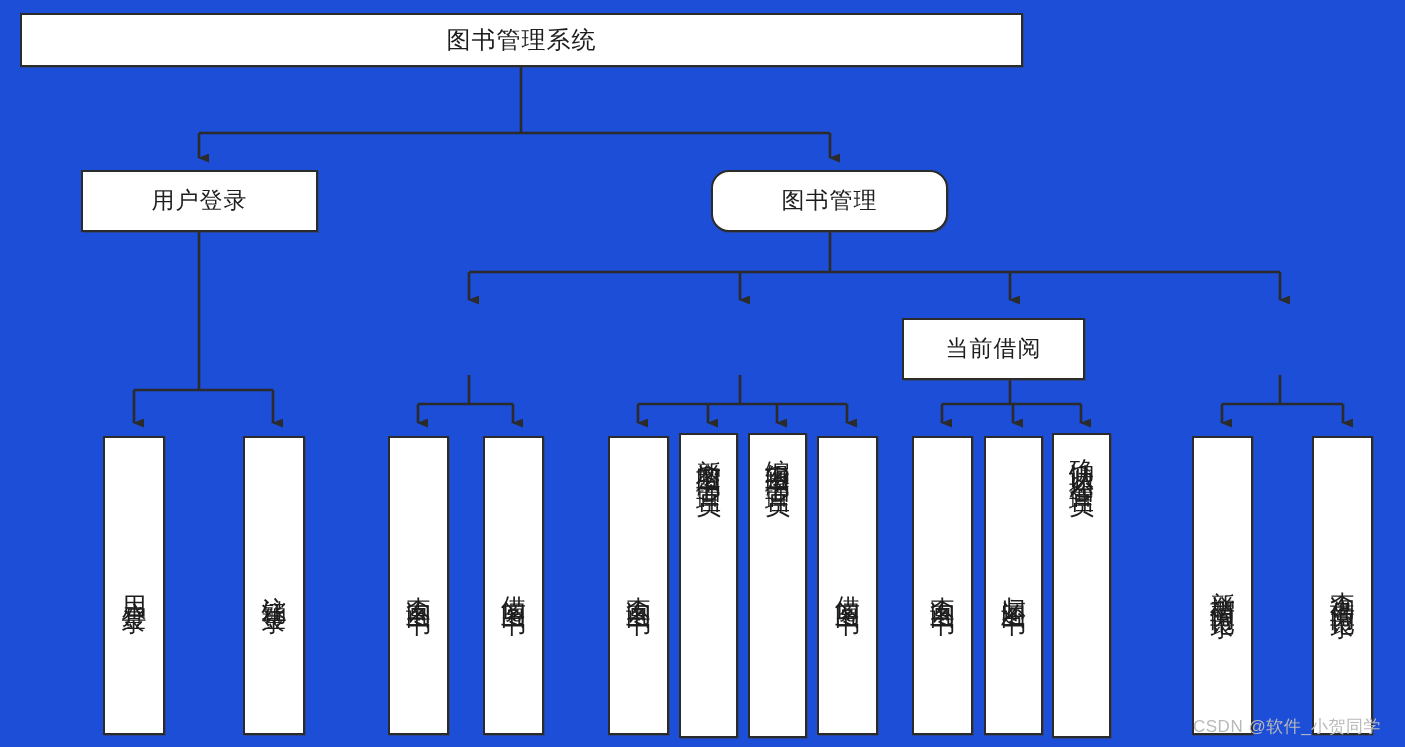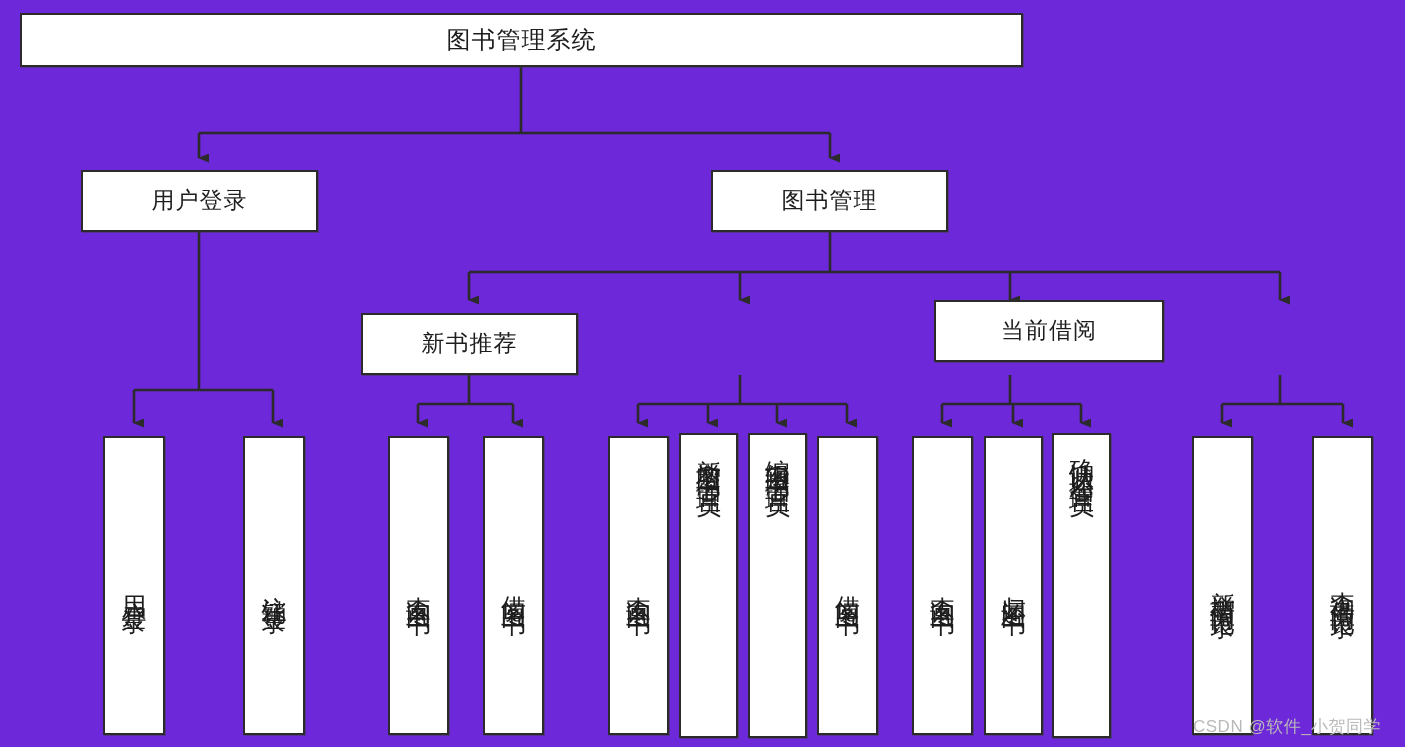--- a/index.html
+++ b/index.html
@@ -8,21 +8,21 @@
     padding: 0;
     background: #ffffff;
   }
   body {
     font-family: "Liberation Sans", "DejaVu Sans", sans-serif;
   }
   #diagram-canvas {
     position: relative;
     width: 1405px;
     height: 747px;
-    background: #6d28d9;
+    background: #1d4ed8;
     overflow: hidden;
   }
   #edges-layer {
     position: absolute;
     left: 0;
     top: 0;
     width: 1405px;
     height: 747px;
     pointer-events: none;
   }
@@ -137,30 +137,27 @@
   </svg>
 
   <div class="node horiz root" style="left:20px; top:13px; width:1003px; height:54px;">
     <span class="node-label">图书管理系统</span>
   </div>
 
   <div class="node horiz" style="left:81px; top:170px; width:237px; height:62px;">
     <span class="node-label">用户登录</span>
   </div>
 
-  <div class="node horiz" style="left:711px; top:170px; width:237px; height:62px;">
+  <div class="node horiz" style="left:711px; top:170px; width:237px; height:62px;border-radius:18px;">
     <span class="node-label">图书管理</span>
   </div>
 
-  <div class="node horiz" style="left:361px; top:313px; width:217px; height:62px;">
-    <span class="node-label">新书推荐</span>
-  </div>
-
-
-  <div class="node horiz" style="left:902px; top:300px; width:230px; height:62px;margin-left:32px;">
+
+
+  <div class="node horiz" style="left:902px; top:318px; width:183px; height:62px;">
     <span class="node-label">当前借阅</span>
   </div>
 
 
   <div class="node vert centered" style="left:103px; top:436px; width:62px; height:299px;">
     <span class="node-label">用户登录</span>
   </div>
 
   <div class="node vert centered" style="left:243px; top:436px; width:62px; height:299px;">
     <span class="node-label">注销登录</span>

